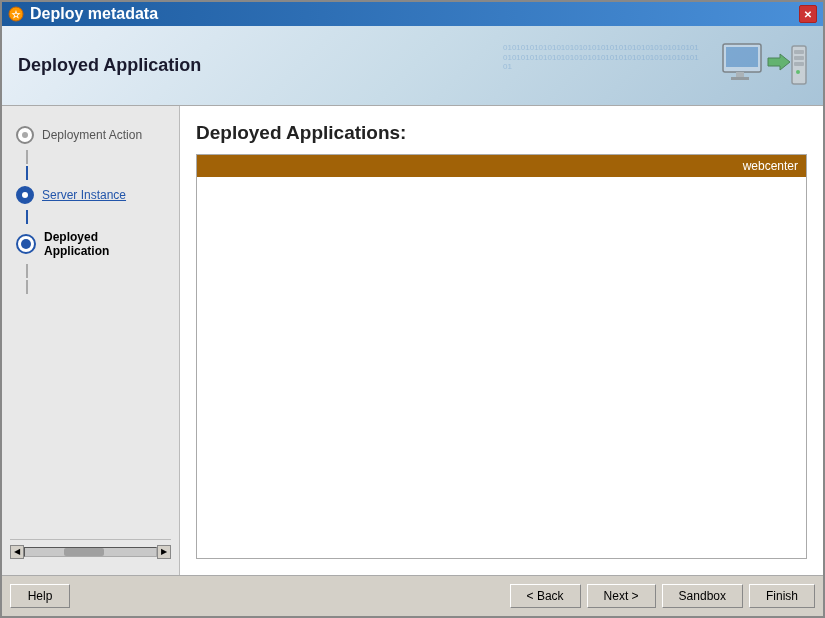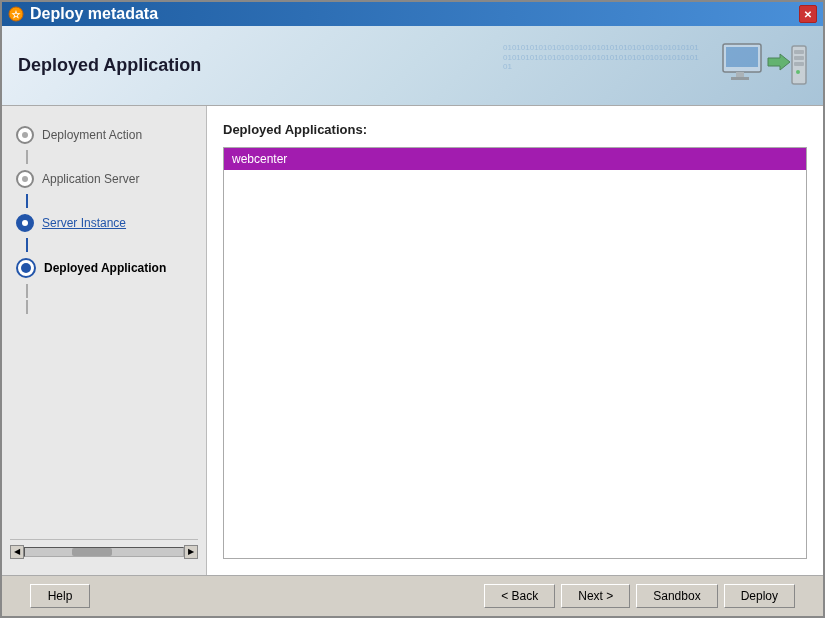--- a/index.html
+++ b/index.html
@@ -108,21 +108,21 @@
       margin-left: 37px;
     }
 
     .main-content {
       display: flex;
       flex: 1;
       overflow: hidden;
     }
 
     .sidebar {
-      width: 205px;
+      width: 178px;
       background: #e8e8e8;
       border-right: 1px solid #bbb;
       padding: 16px 8px;
       display: flex;
       flex-direction: column;
       gap: 2px;
       overflow-y: auto;
     }
 
     .sidebar-item {
@@ -191,41 +191,42 @@
     .content-area {
       flex: 1;
       background: white;
       padding: 16px;
       display: flex;
       flex-direction: column;
       gap: 10px;
     }
 
     .content-label {
-      font-size: 13px;
+      font-size: 19px;
       font-weight: bold;
       color: #222;
     }
 
     .list-box {
       flex: 1;
       border: 1px solid #aaa;
       background: white;
       overflow-y: auto;
     }
 
     .list-item {
       padding: 4px 8px;
       cursor: pointer;
       color: #222;
     }
 
     .list-item.selected {
-      background: #a21caf;
+      background: #a16207;
       color: white;
+      text-align: right;
     }
 
     .scrollbar-thumb {
       position: absolute;
       left: 30%;
       width: 40px;
       height: 8px;
       background: #a0a0a0;
       border-radius: 2px;
     }
@@ -240,21 +241,21 @@
       justify-content: center;
       font-size: 8px;
       cursor: pointer;
       flex-shrink: 0;
     }
 
     .footer {
       display: flex;
       align-items: center;
       justify-content: space-between;
-      padding: 8px 28px;
+      padding: 8px 8px;
       background: #d4d0c8;
       border-top: 1px solid #aaa;
       gap: 6px;
     }
 
     .footer-right {
       display: flex;
       gap: 6px;
       border-radius: 11px;
     }
@@ -335,28 +336,20 @@
       <div class="sidebar-item">
         <div class="step-circle">
           <svg width="10" height="10">
               <circle cx="5" cy="5" r="3" fill="#aaa"></circle>
             </svg>
         </div>
         <span>Deployment Action</span>
       </div>
       <div class="step-line"></div>
 
-      <div class="sidebar-item">
-        <div class="step-circle">
-          <svg width="10" height="10">
-              <circle cx="5" cy="5" r="3" fill="#aaa"></circle>
-            </svg>
-        </div>
-        <span>Application Server</span>
-      </div>
       <div class="step-line active"></div>
 
       <div class="sidebar-item link">
         <div class="step-circle active">
           <svg width="10" height="10">
               <circle cx="5" cy="5" r="3" fill="white"></circle>
             </svg>
         </div>
         <span style="text-decoration:underline;color:#2255aa;">Server Instance</span>
       </div>
@@ -389,17 +382,17 @@
     </div>
 
   </div>
 
   <div class="footer">
     <button class="btn">Help</button>
     <div class="footer-right">
       <button class="btn">&lt; Back</button>
       <button class="btn">Next &gt;</button>
       <button class="btn">Sandbox</button>
-      <button class="btn">Deploy</button>
+      <button class="btn">Finish</button>
     </div>
   </div>
 
 </div>
 
 </body></html>

